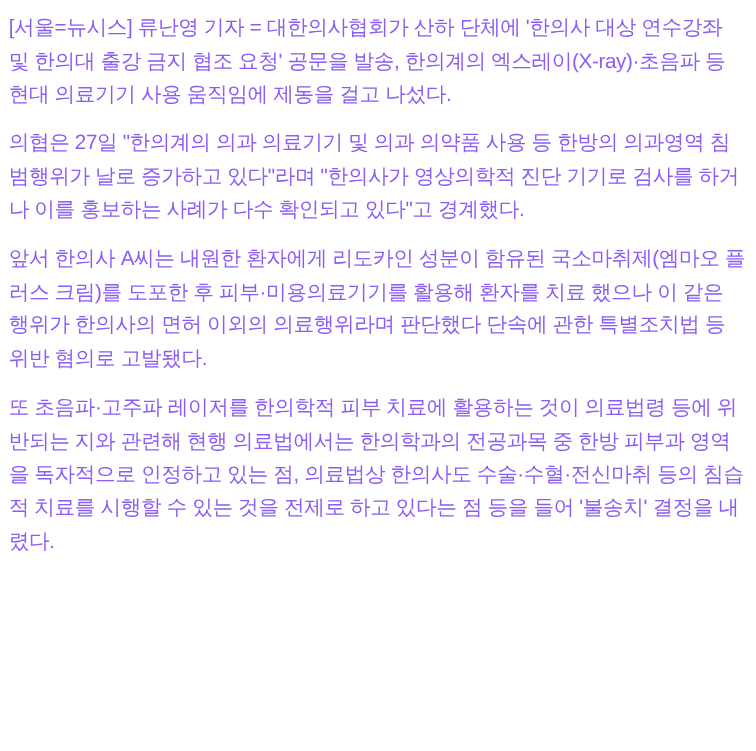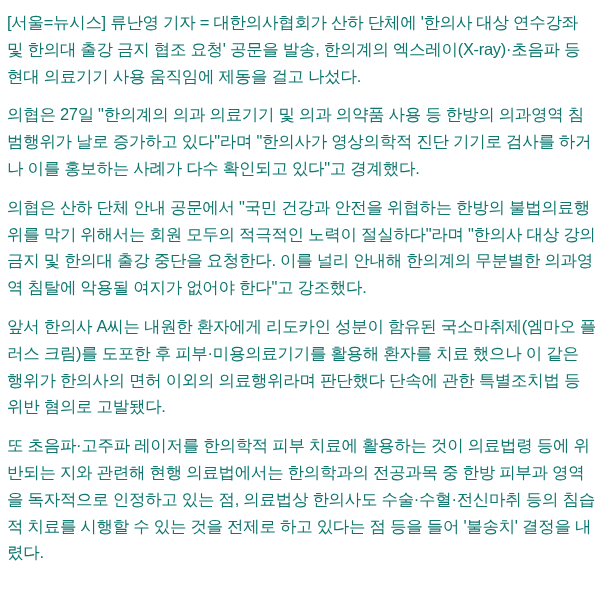--- a/index.html
+++ b/index.html
@@ -11,31 +11,30 @@
     width: 605px;
     height: 601px;
     box-sizing: border-box;
     padding: 9px 7px 0 7px;
     overflow: hidden;
     font-family: "Liberation Sans", "DejaVu Sans", sans-serif;
     font-size: 16.5px;
     font-weight: 400;
     line-height: 26.8px;
     letter-spacing: -0.3px;
-    color: #0f766e;
+    color: #8b5cf6;
     word-break: normal;
     overflow-wrap: break-word;
   }
   .article-body p {
     margin: 0 0 12px 0;
     padding: 0;
   }
 </style>
 </head>
 <body>
 
 <div class="article-body">
   <p>[서울=뉴시스] 류난영 기자 = 대한의사협회가 산하 단체에 '한의사 대상 연수강좌 및 한의대 출강 금지 협조 요청' 공문을 발송, 한의계의 엑스레이(X-ray)·초음파 등 현대 의료기기 사용 움직임에 제동을 걸고 나섰다.</p>
   <p>의협은 27일 "한의계의 의과 의료기기 및 의과 의약품 사용 등 한방의 의과영역 침범행위가 날로 증가하고 있다"라며 "한의사가 영상의학적 진단 기기로 검사를 하거나 이를 홍보하는 사례가 다수 확인되고 있다"고 경계했다.</p>
-  <p>의협은 산하 단체 안내 공문에서 "국민 건강과 안전을 위협하는 한방의 불법의료행위를 막기 위해서는 회원 모두의 적극적인 노력이 절실하다"라며 "한의사 대상 강의 금지 및 한의대 출강 중단을 요청한다. 이를 널리 안내해 한의계의 무분별한 의과영역 침탈에 악용될 여지가 없어야 한다"고 강조했다.</p>
   <p>앞서 한의사 A씨는 내원한 환자에게 리도카인 성분이 함유된 국소마취제(엠마오 플러스 크림)를 도포한 후 피부·미용의료기기를 활용해 환자를 치료 했으나 이 같은 행위가 한의사의 면허 이외의 의료행위라며 판단했다 단속에 관한 특별조치법 등 위반 혐의로 고발됐다.</p>
   <p>또 초음파·고주파 레이저를 한의학적 피부 치료에 활용하는 것이 의료법령 등에 위반되는 지와 관련해 현행 의료법에서는 한의학과의 전공과목 중 한방 피부과 영역을 독자적으로 인정하고 있는 점, 의료법상 한의사도 수술·수혈·전신마취 등의 침습적 치료를 시행할 수 있는 것을 전제로 하고 있다는 점 등을 들어 '불송치' 결정을 내렸다.</p>
 </div>
 
 </body></html>

